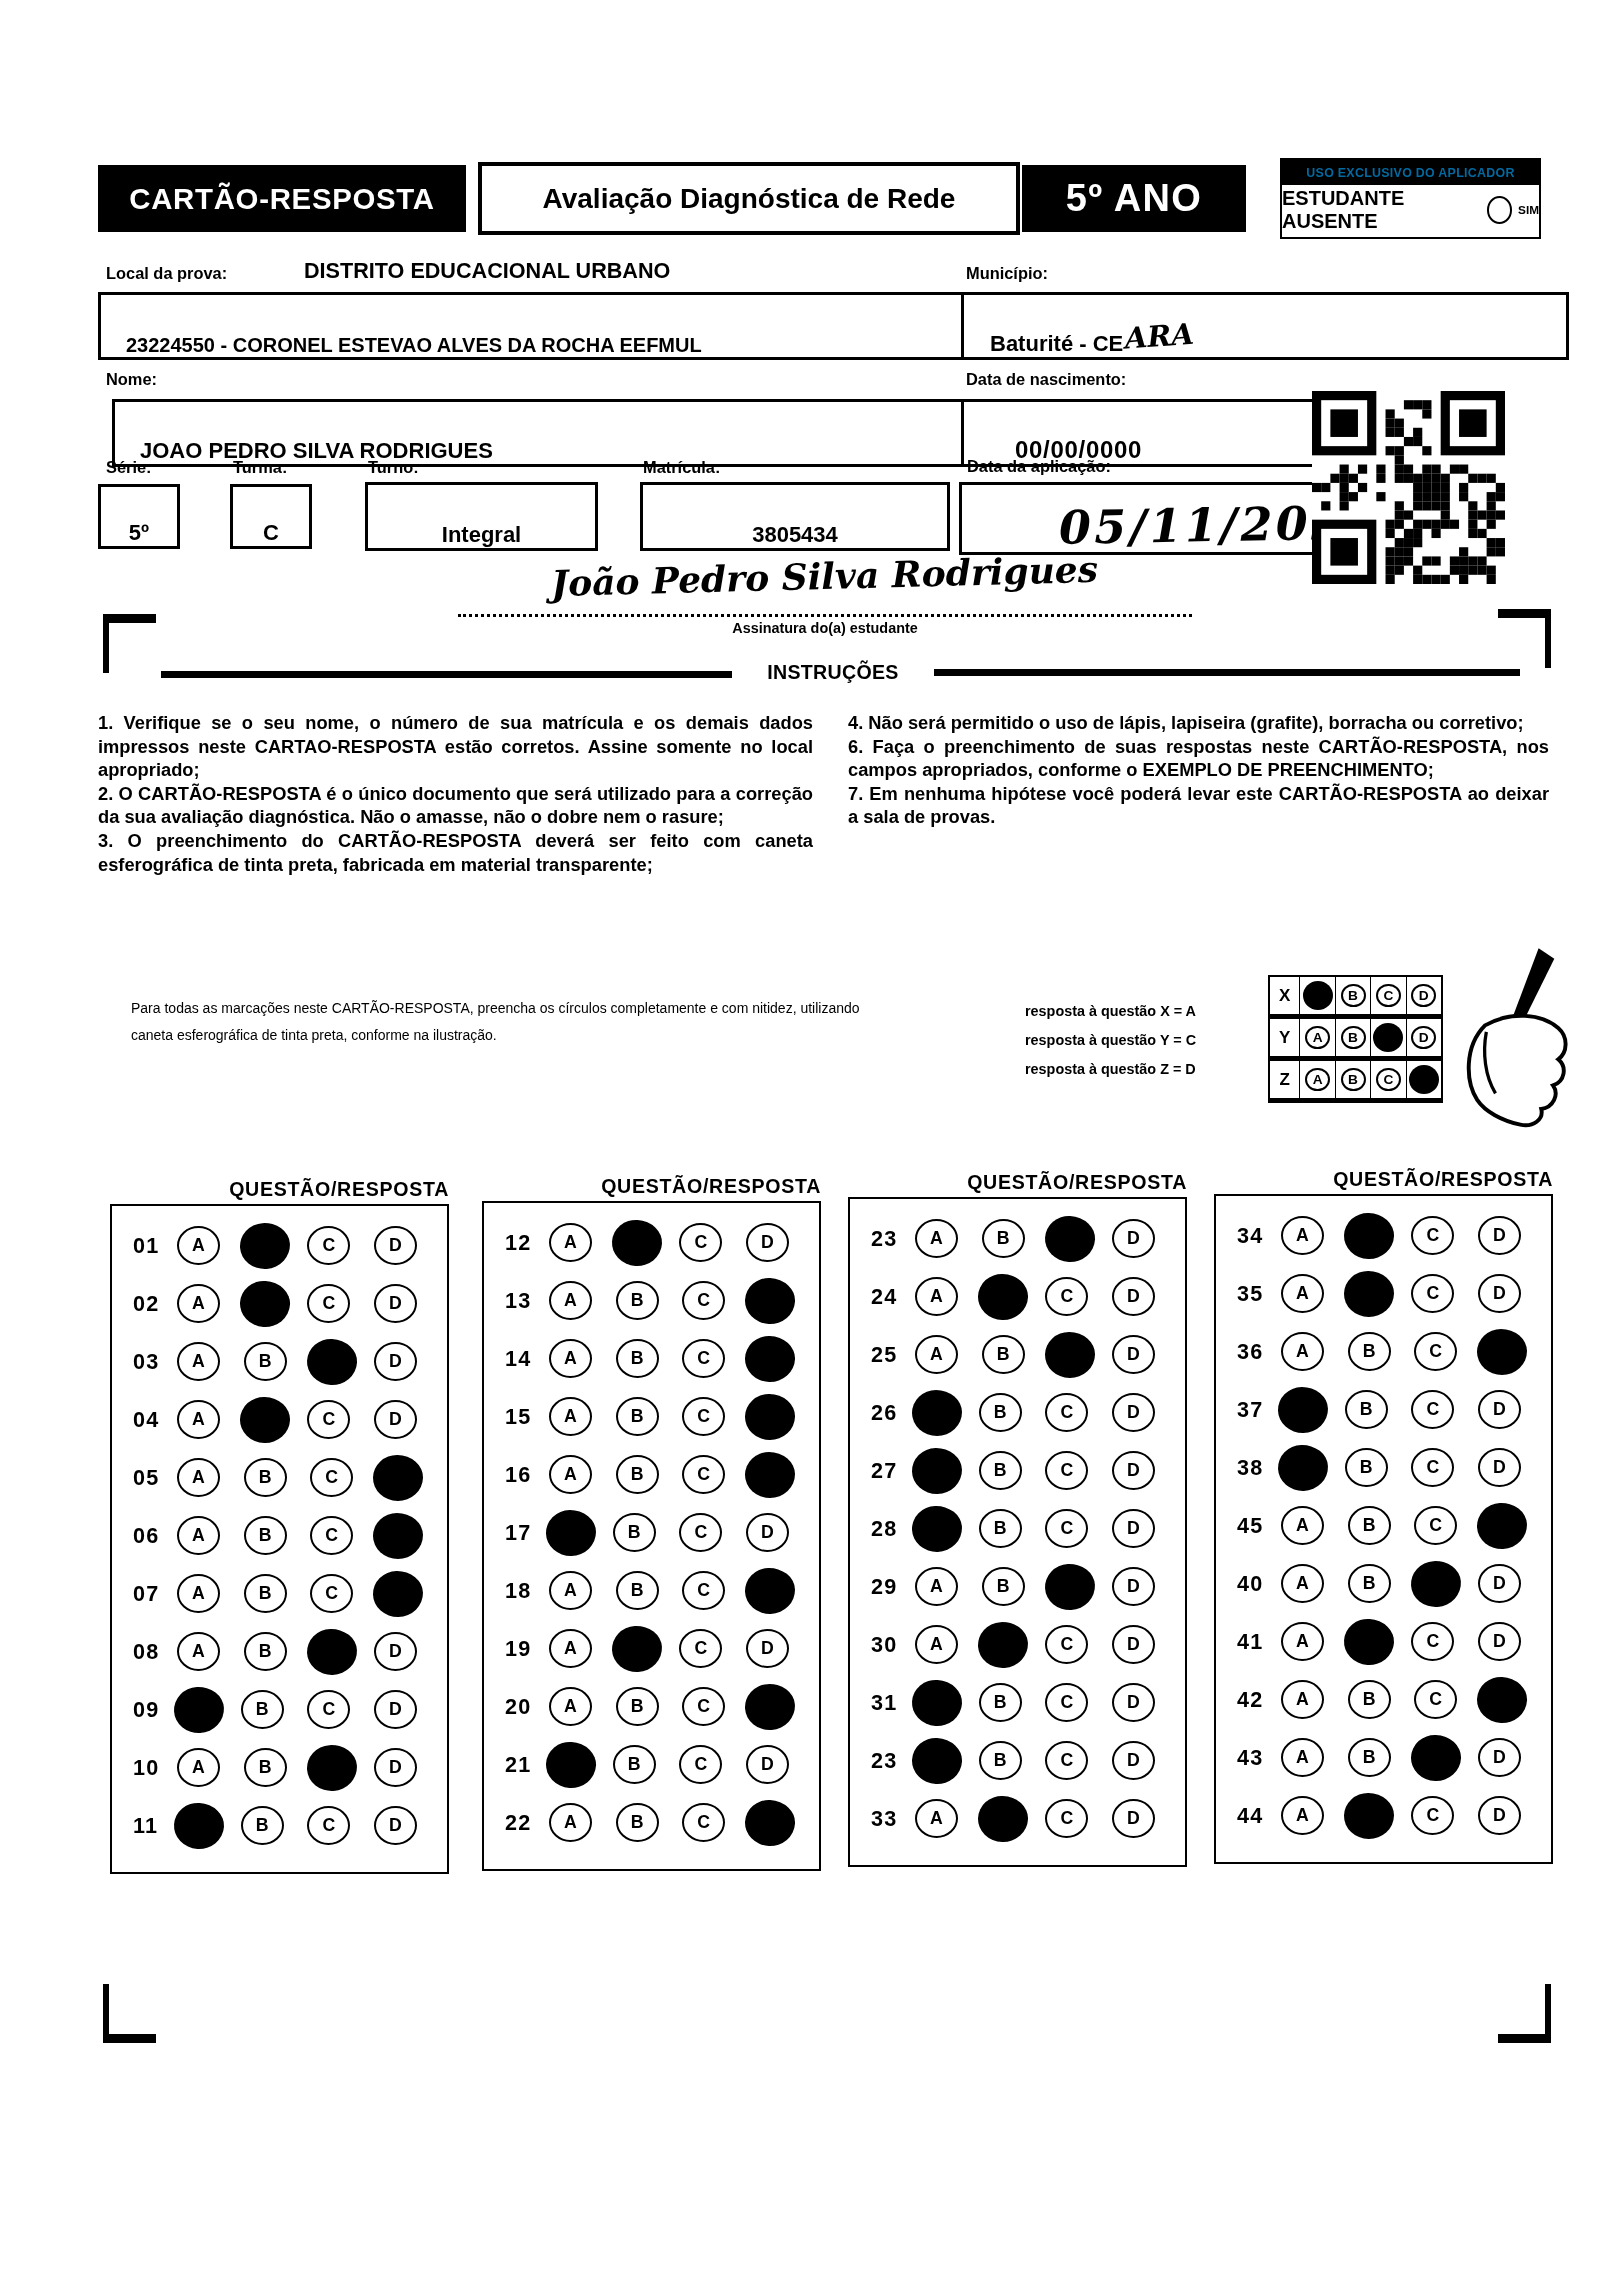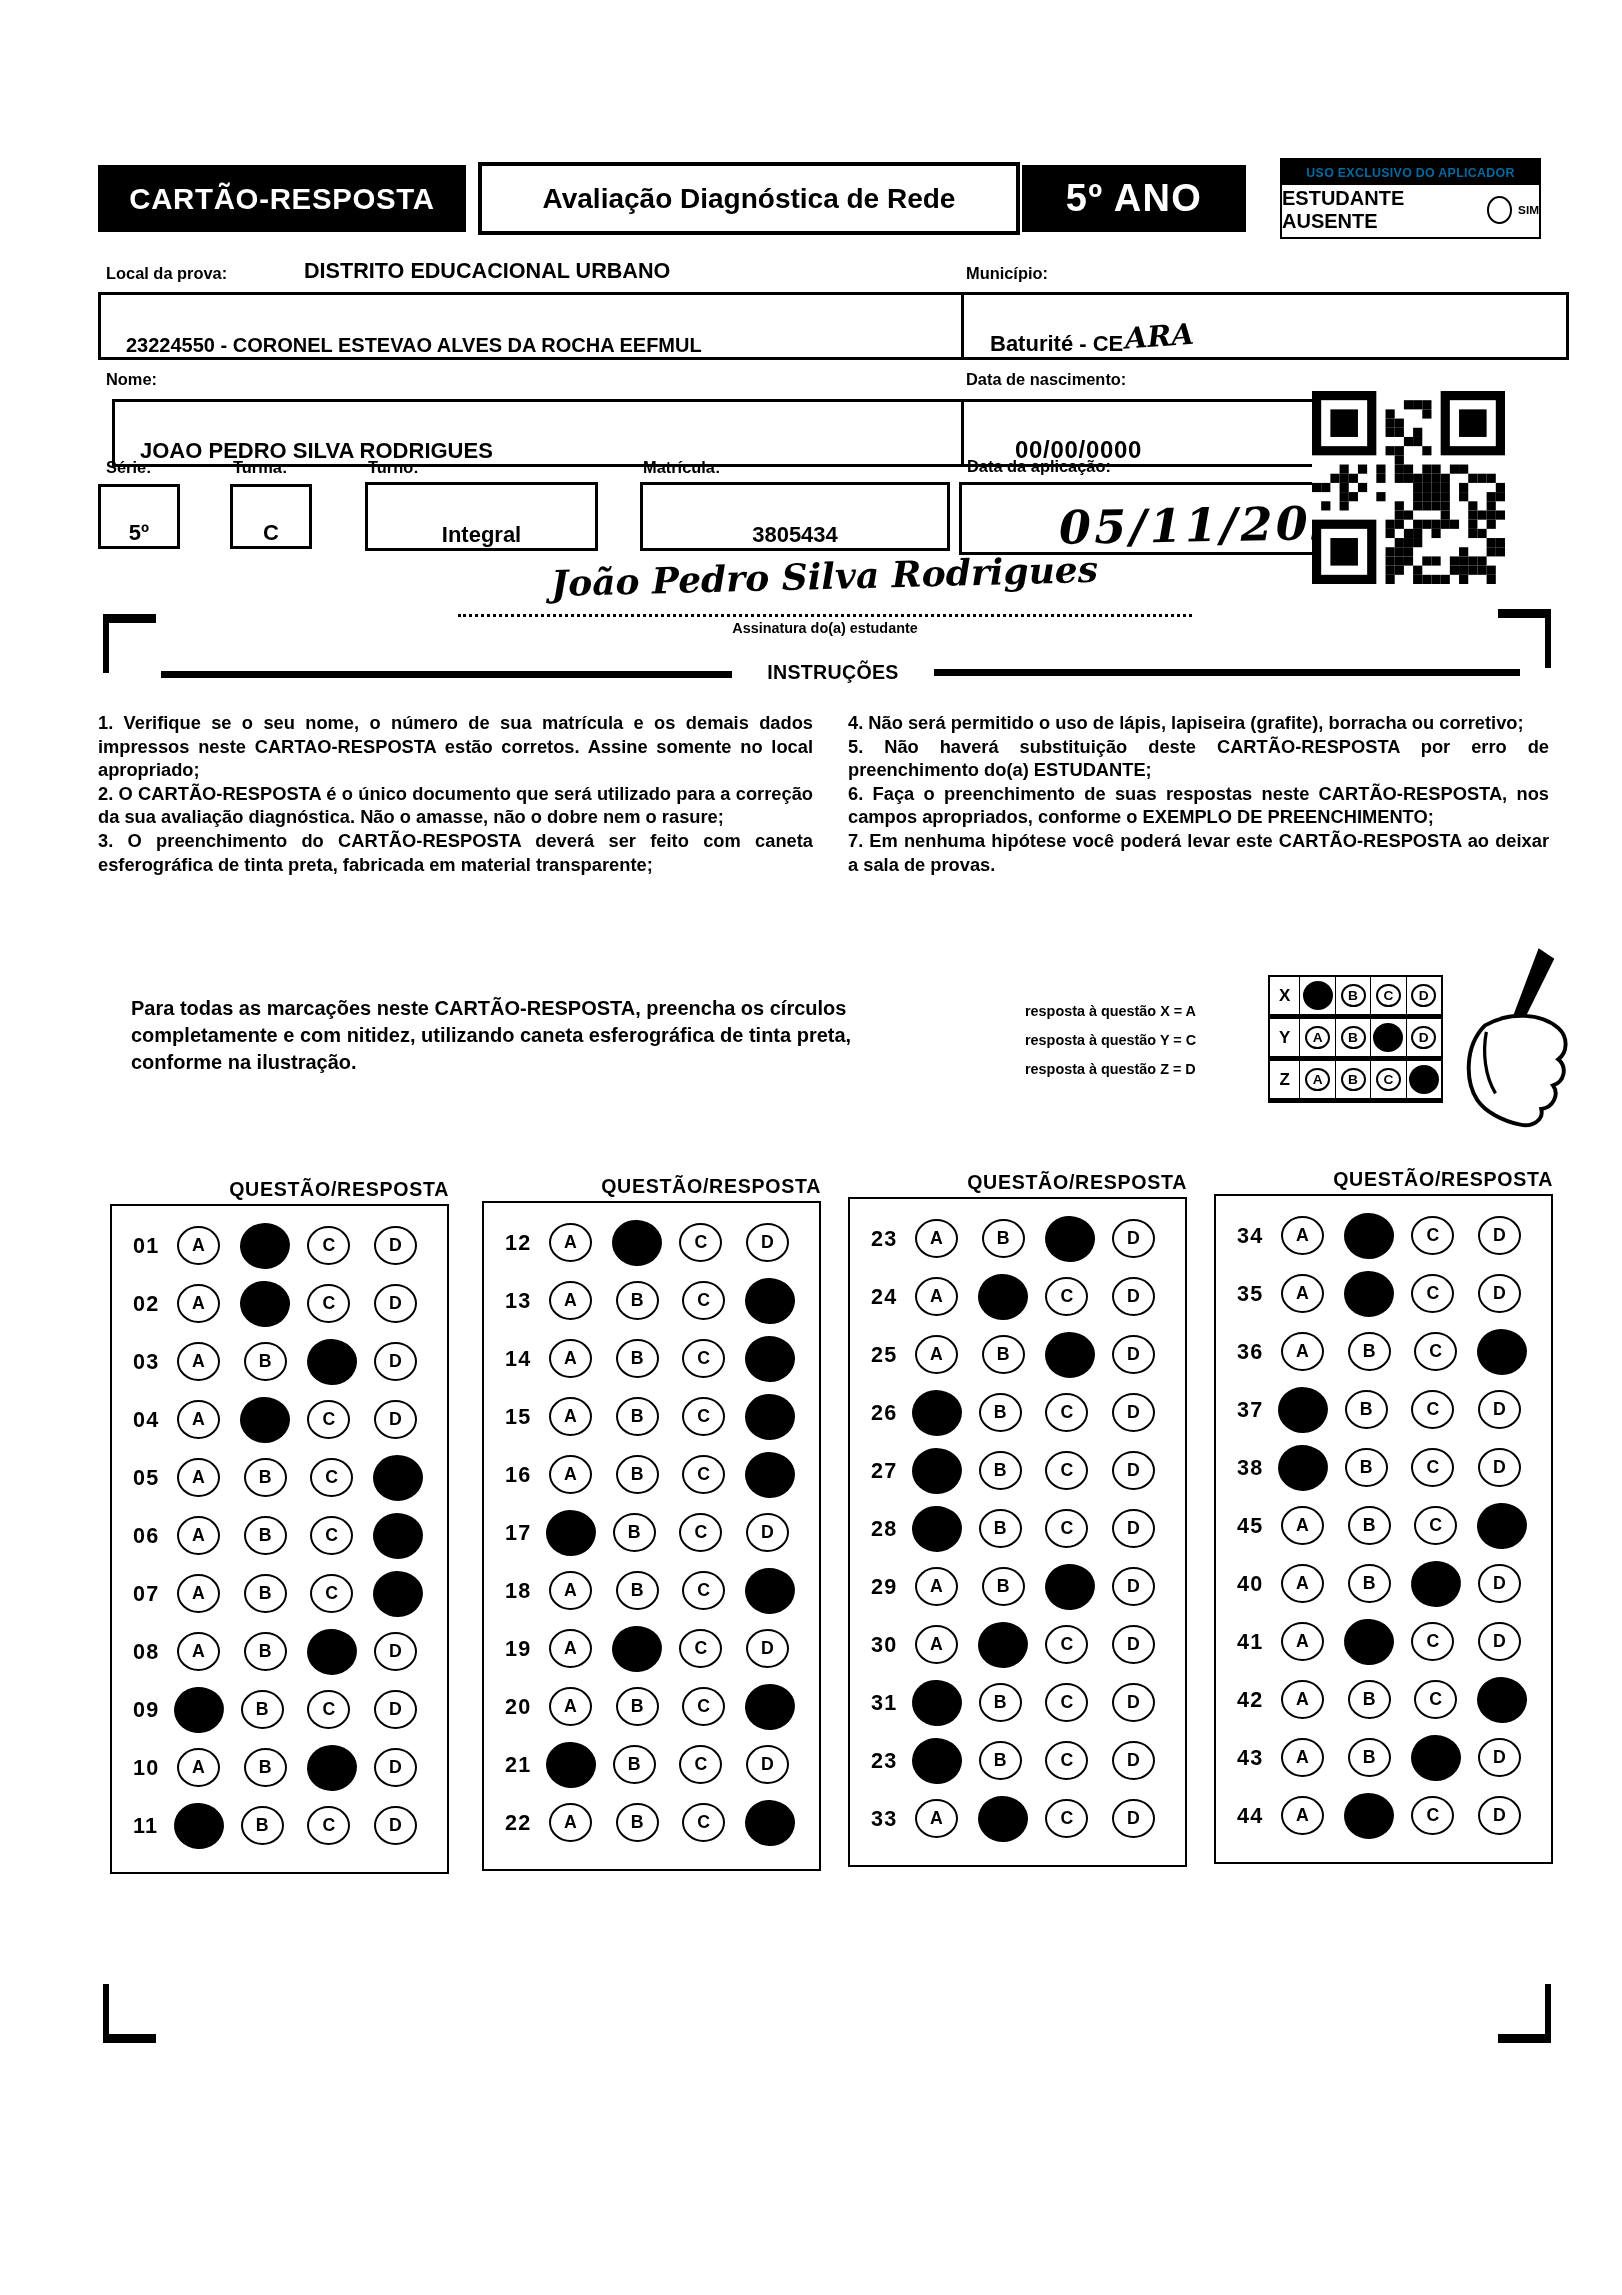--- a/index.html
+++ b/index.html
@@ -70,21 +70,21 @@
   
   #instr-line-l{left:161px;top:671px;width:571px;height:6.5px;background:#000;}
   #instr-title{left:738px;top:661px;width:190px;text-align:center;font-size:19.6px;font-weight:700;letter-spacing:0.3px;}
   #instr-line-r{left:934px;top:669px;width:586px;height:6.5px;background:#000;}
   .instr-col{font-size:18.3px;font-weight:700;line-height:23.6px;text-align:justify;}
   .instr-col p{margin:0;}
   #instr-left{left:98px;top:711px;width:715px;}
   #instr-right{left:848px;top:711px;width:701px;}
 
   
-  #mark-text{left:131px;top:995px;width:759px;font-size:20px;font-weight:700;line-height:27px;}
+  #mark-text{left:131px;top:995px;width:759px;font-size:14px;font-weight:400;line-height:27px;}
   #legend{left:1025px;top:997px;width:222px;font-size:14.4px;font-weight:700;line-height:29px;white-space:nowrap;}
   #example-grid{left:1268px;top:975px;border:2.6px solid #000;background:#fff;width:171px;}
   .ex-row{display:flex;align-items:stretch;height:37px;border-bottom:5.9px solid #000;}
   .ex-row:last-child{border-bottom:3.3px solid #000;}
   .ex-label{width:30px;display:flex;align-items:center;justify-content:center;font-size:17px;font-weight:700;}
   .ex-cell{width:35px;border-left:1.3px solid #000;display:flex;align-items:center;justify-content:center;}
   .exbub{width:25px;height:23.6px;border:2px solid #000;border-radius:50%;display:flex;align-items:center;justify-content:center;font-size:13.7px;font-weight:700;box-sizing:border-box;}
   .exbub.exfill{width:30px;height:29px;background:#000;border:none;}
   #hand-ill{left:1387px;top:948px;pointer-events:none;}
 
@@ -309,21 +309,20 @@
   <div class="abs" id="instr-line-l"></div>
   <div class="abs" id="instr-title">INSTRUÇÕES</div>
   <div class="abs" id="instr-line-r"></div>
   <div class="abs instr-col" id="instr-left">
     <p>1. Verifique se o seu nome, o número de sua matrícula e os demais dados impressos neste CARTAO-RESPOSTA estão corretos. Assine somente no local apropriado;</p>
     <p>2. O CARTÃO-RESPOSTA é o único documento que será utilizado para a correção da sua avaliação diagnóstica. Não o amasse, não o dobre nem o rasure;</p>
     <p>3. O preenchimento do CARTÃO-RESPOSTA deverá ser feito com caneta esferográfica de tinta preta, fabricada em material transparente;</p>
   </div>
   <div class="abs instr-col" id="instr-right">
     <p>4. Não será permitido o uso de lápis, lapiseira (grafite), borracha ou corretivo;</p>
-    <p>5. Não haverá substituição deste CARTÃO-RESPOSTA por erro de preenchimento do(a) ESTUDANTE;</p>
     <p>6. Faça o preenchimento de suas respostas neste CARTÃO-RESPOSTA, nos campos apropriados, conforme o EXEMPLO DE PREENCHIMENTO;</p>
     <p>7. Em nenhuma hipótese você poderá levar este CARTÃO-RESPOSTA ao deixar a sala de provas.</p>
   </div>
 
   <div class="abs" id="mark-text">Para todas as marcações neste CARTÃO-RESPOSTA, preencha os círculos completamente e com nitidez, utilizando caneta esferográfica de tinta preta, conforme na ilustração.</div>
   <div class="abs" id="legend">
     <div>resposta à questão X = A</div>
     <div>resposta à questão Y = C</div>
     <div>resposta à questão Z = D</div>
   </div>

